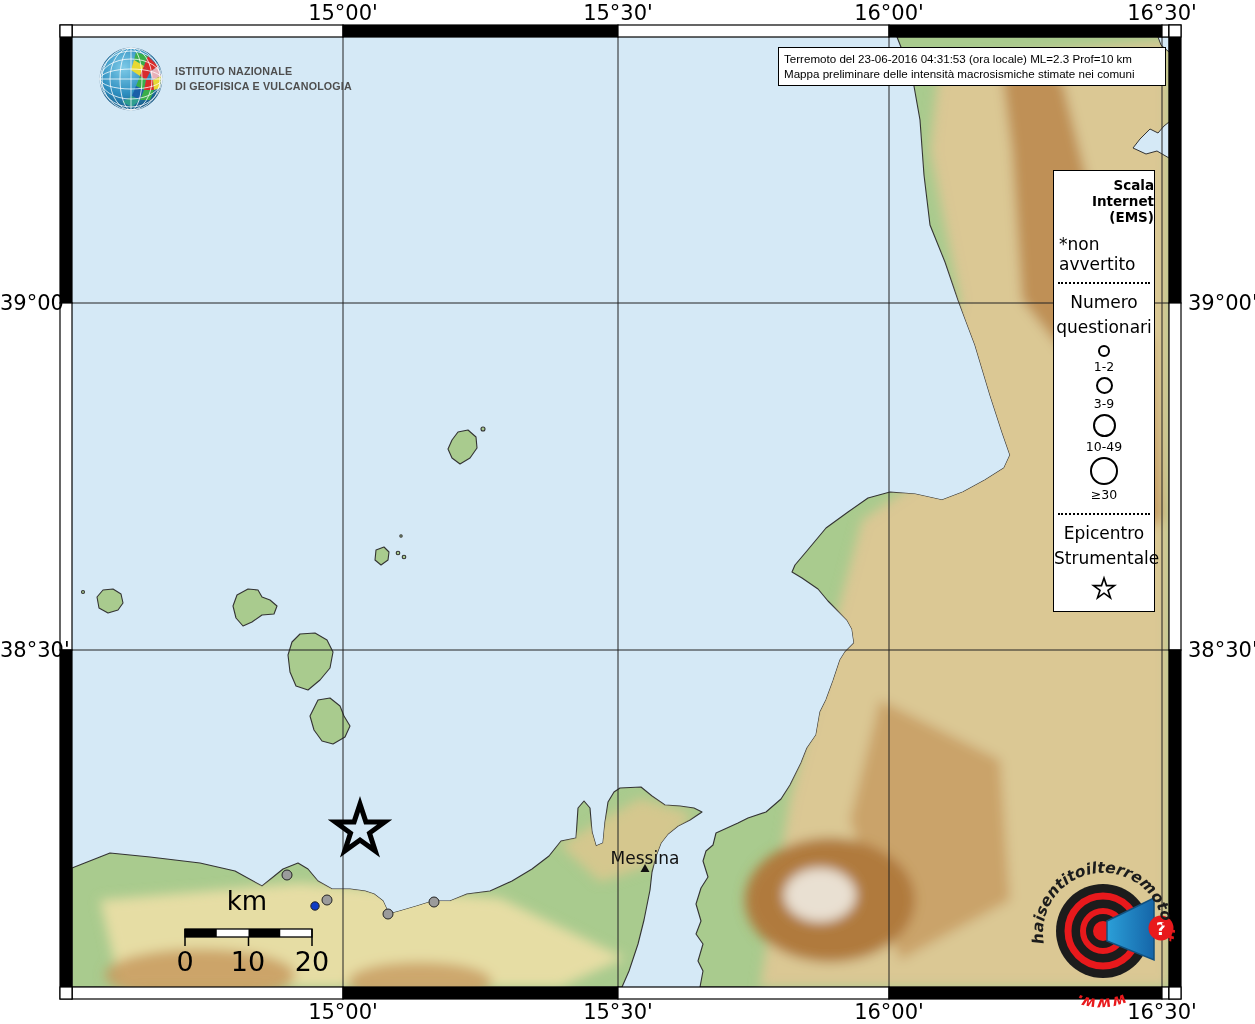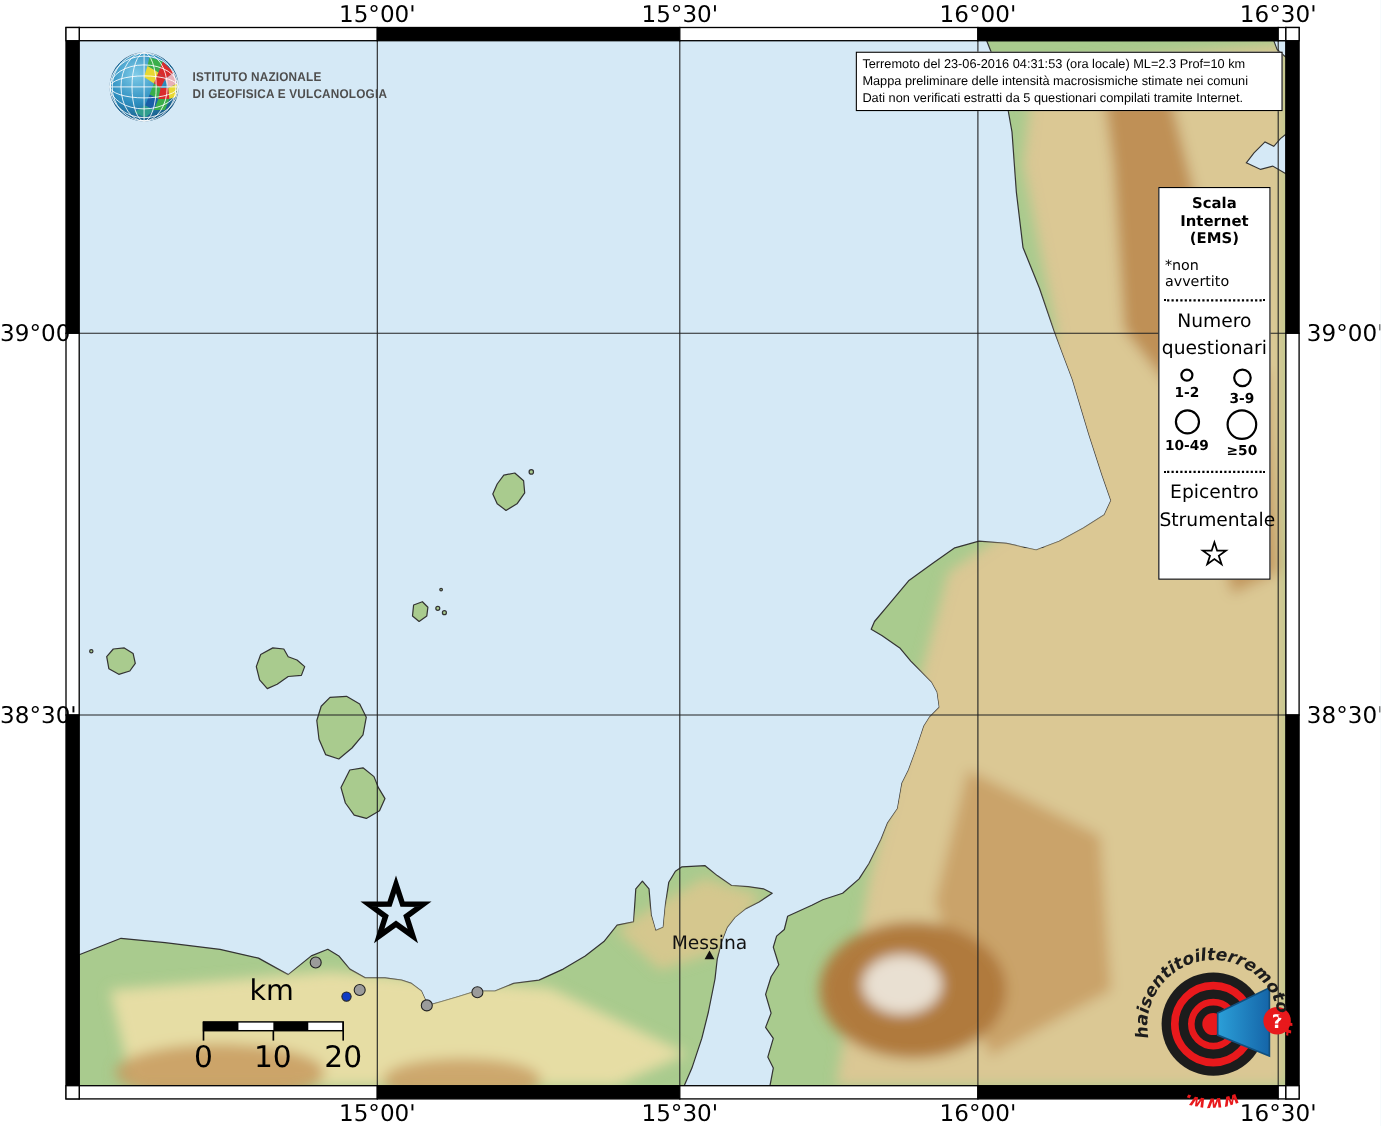--- a/index.html
+++ b/index.html
@@ -23,27 +23,27 @@
 
   
   .ingv{position:absolute;left:98px;top:46px;display:flex;align-items:center;}
   .ingv-text{margin-left:11px;font-family:"Liberation Sans",sans-serif;
              font-size:11.5px;font-weight:bold;color:#4e4e4e;line-height:1.3;
              letter-spacing:.2px;transform:scaleX(.93);transform-origin:left center;}
 
   
   .legend{position:absolute;left:1053px;top:170px;width:102px;box-sizing:border-box;
           background:#fff;border:1px solid #000;padding:7px 0 9px;color:#000;}
-  .legend-title{font-weight:bold;font-size:13.5px;text-align:center;line-height:1.18;}
+  .legend-title{font-weight:bold;font-size:13.5px;text-align:right;line-height:1.18;}
   .swatch{width:57px;height:17px;margin:3.5px auto 0;border:1px solid #000;
           font-size:12.5px;font-weight:bold;text-align:center;line-height:16px;}
-  .legend-footnote{font-size:13px;margin:8px 2px 0 5px;}
+  .legend-footnote{font-size:17px;margin:8px 2px 0 5px;}
   .legend-divider{border-top:2px dotted #000;margin:8px 4px 6px;}
   .legend-subtitle{font-weight:normal;font-size:17px;text-align:center;line-height:1.5;}
-  .circle-grid{display:grid;grid-template-columns:1fr 1fr;margin-top:4px;font-weight:bold;}
+  .circle-grid{display:grid;grid-template-columns:1fr;margin-top:4px;}
   .circle-cell{display:flex;flex-direction:column;align-items:center;margin-bottom:3px;}
   .circle-sym{border:2px solid #000;border-radius:50%;background:#fff;}
   .circle-lbl{font-size:12.5px;margin-top:2px;}
   .legend-star{display:block;margin:2px auto 0;}
 
   
   .km-label{position:absolute;font-size:26px;color:#000;transform:translate(-50%,-50%);}
   .sb-num{position:absolute;font-size:27px;color:#000;transform:translateX(-50%);}
 
   
@@ -210,21 +210,20 @@
     </svg>
     <div class="ingv-text">
       <div>ISTITUTO NAZIONALE</div>
       <div>DI GEOFISICA E VULCANOLOGIA</div>
     </div>
   </div>
 
   <div class="info-box">
     <div>Terremoto del 23-06-2016 04:31:53 (ora locale) ML=2.3 Prof=10 km</div>
     <div>Mappa preliminare delle intensità macrosismiche stimate nei comuni</div>
-    <div>Dati non verificati estratti da 5 questionari compilati tramite Internet.</div>
   </div>
 
   <div class="legend">
     <div class="legend-title">
       <div>Scala</div>
       <div>Internet</div>
       <div>(EMS)</div>
     </div>
     <div class="legend-footnote">*non avvertito</div>
     <div class="legend-divider"></div>
@@ -240,21 +239,21 @@
       <div class="circle-cell">
         <div class="circle-sym" style="width:13px;height:13px"></div>
         <div class="circle-lbl">3-9</div>
       </div>
       <div class="circle-cell">
         <div class="circle-sym" style="width:19px;height:19px"></div>
         <div class="circle-lbl">10-49</div>
       </div>
       <div class="circle-cell">
         <div class="circle-sym" style="width:24px;height:24px"></div>
-        <div class="circle-lbl">≥50</div>
+        <div class="circle-lbl">≥30</div>
       </div>
     </div>
     <div class="legend-divider"></div>
     <div class="legend-subtitle">
       <div>Epicentro</div>
       <div>Strumentale</div>
     </div>
     <svg class="legend-star" width="28" height="28" viewBox="0 0 28 28">
       <polygon id="legend-star-poly" fill="none" stroke="#000" stroke-width="1.6" points="14.0,4.0 16.5,11.6 24.5,11.6 18.0,16.3 20.5,23.9 14.0,19.2 7.5,23.9 10.0,16.3 3.5,11.6 11.5,11.6"></polygon>
     </svg>

